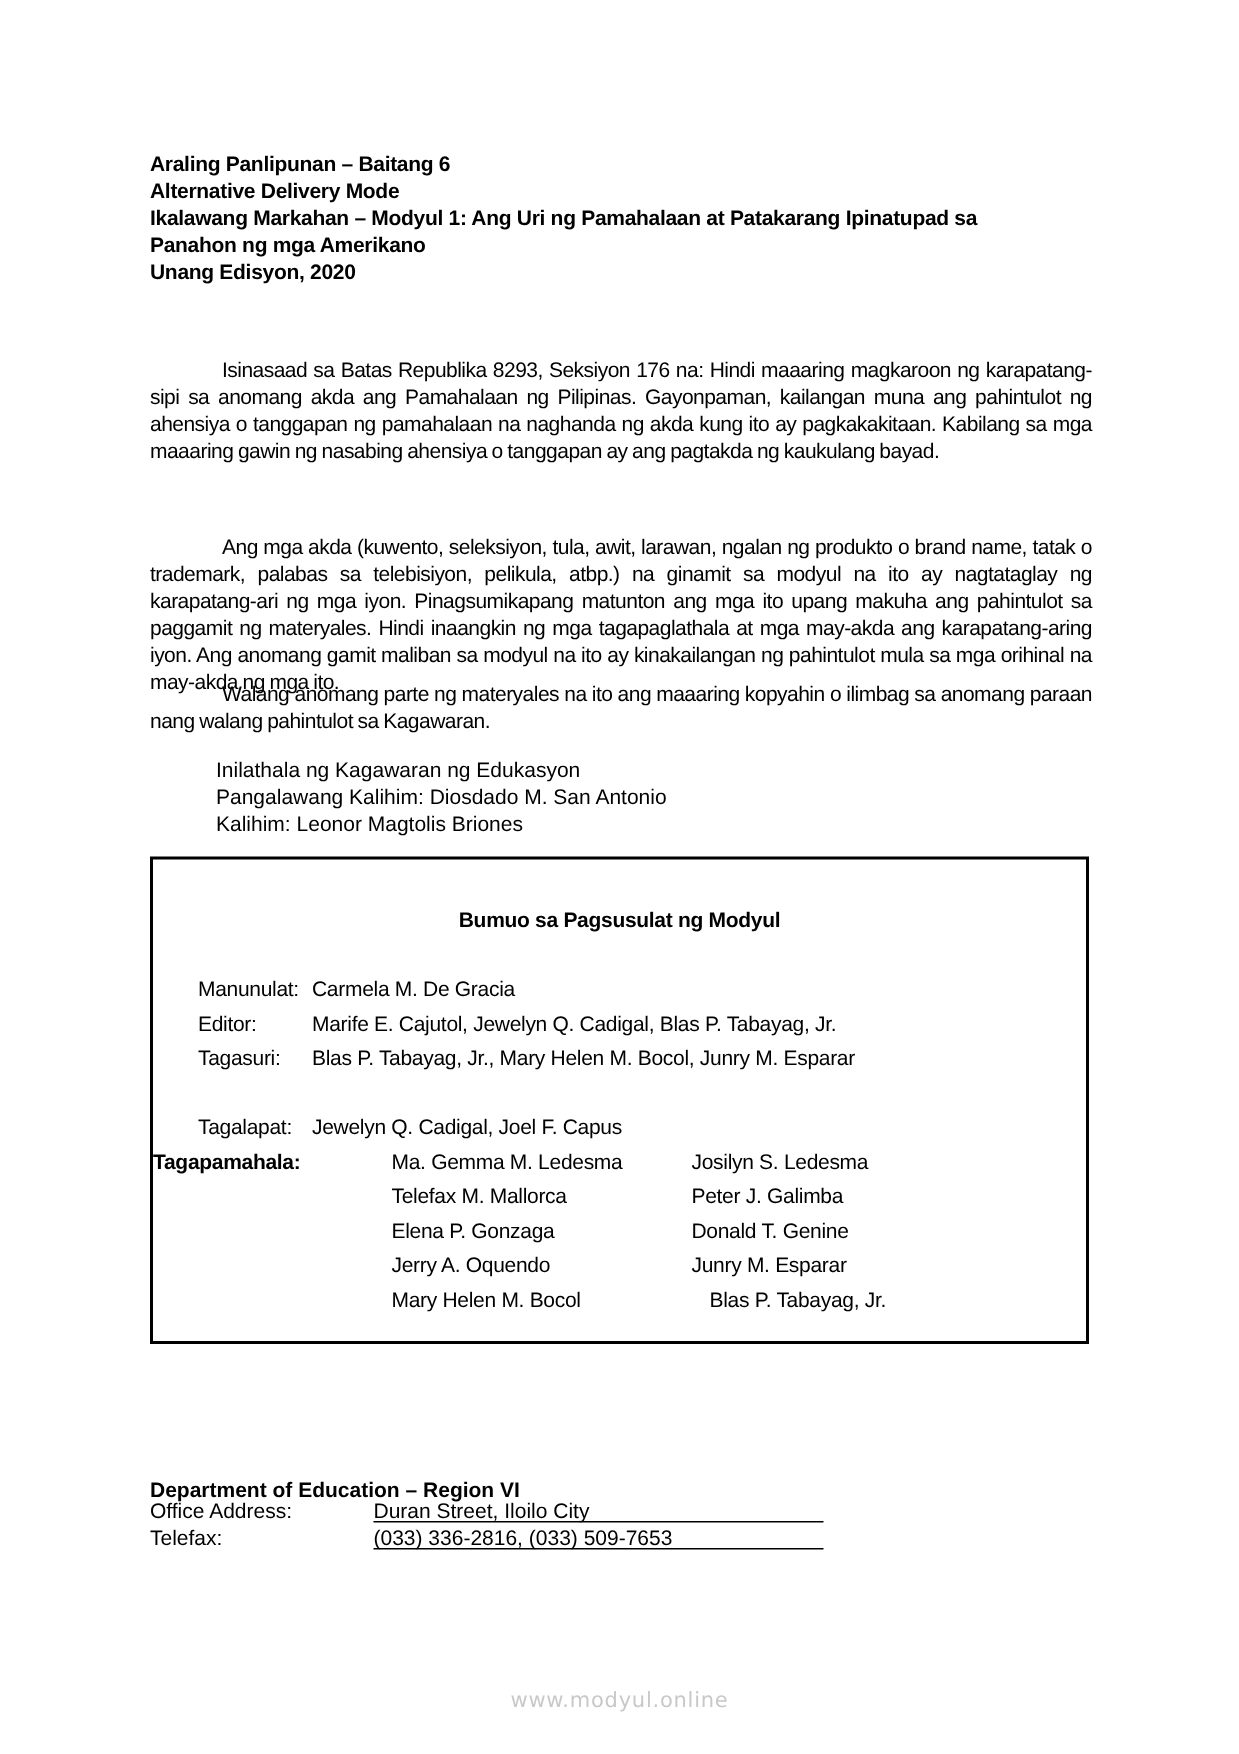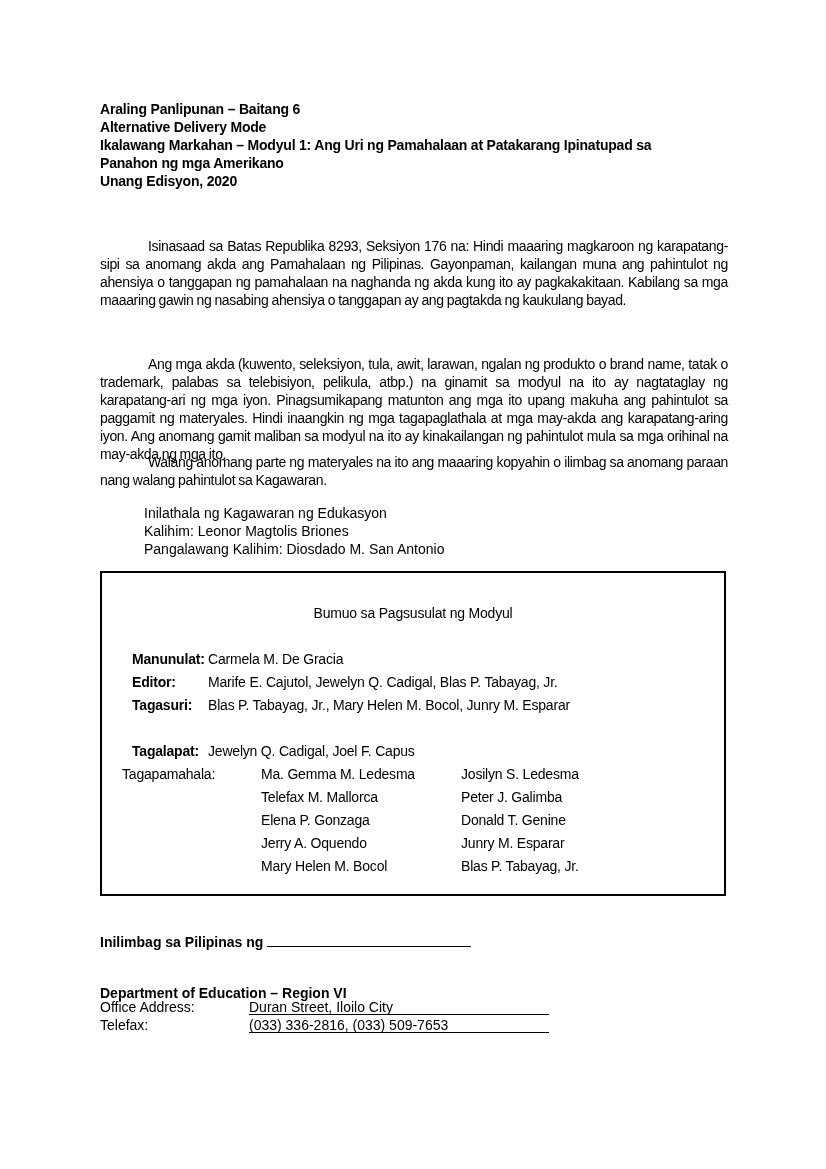--- a/index.html
+++ b/index.html
@@ -4,24 +4,24 @@
   <style>
     html, body { margin: 0; padding: 0; background: #ffffff; }
     body { width: 826px; height: 1169px; position: relative; overflow: hidden; color: #000; }
     .page { position: absolute; left: 0; top: 0; width: 826px; height: 1169px; }
     .title-block { position: absolute; left: 100px; top: 100px; width: 640px; font-family: "Liberation Sans", sans-serif; font-weight: bold; font-size: 14px; line-height: 18px; letter-spacing: -0.2px; }
     .title-block div { white-space: nowrap; }
     .para { position: absolute; left: 100px; width: 628px; font-family: "Liberation Sans", sans-serif; font-size: 14px; line-height: 18px; text-align: justify; letter-spacing: -0.35px; word-spacing: -0.5px; }
     .para .indent { display: inline-block; width: 48px; }
     .pub { position: absolute; left: 100px; top: 504px; font-family: "Liberation Sans", sans-serif; font-size: 14px; line-height: 18px; margin-left: 44px; }
     .box { position: absolute; left: 100px; top: 571px; width: 626px; height: 325px; border: 2px solid #000; box-sizing: border-box; }
-    .box-title { position: absolute; left: 0; right: 0; top: 32px; text-align: center; font-family: "Liberation Sans", sans-serif; font-weight: normal; font-size: 14px; letter-spacing: -0.2px; }
+    .box-title { position: absolute; left: 0; right: 0; top: 32px; text-align: center; font-family: "Liberation Sans", sans-serif; font-weight: bold; font-size: 14px; letter-spacing: -0.2px; }
     .cred { position: absolute; left: 10px; font-family: "Liberation Sans", sans-serif; font-size: 14px; line-height: 18px; letter-spacing: -0.2px; white-space: nowrap; }
-    .cred .lbl { display: inline-block; width: 76px; font-weight: bold; padding-left: 20px; }
-    .mgr-label { position: absolute; left: 20px; top: 193px; font-family: "Liberation Sans", sans-serif; font-weight: normal; font-size: 14px; letter-spacing: -0.2px; }
+    .cred .lbl { display: inline-block; width: 76px; font-weight: normal; padding-left: 20px; }
+    .mgr-label { position: absolute; left: 0; top: 193px; font-family: "Liberation Sans", sans-serif; font-weight: bold; font-size: 14px; letter-spacing: -0.2px; }
     .mgr { position: absolute; font-family: "Liberation Sans", sans-serif; font-size: 14px; letter-spacing: -0.2px; white-space: nowrap; }
     .printed { position: absolute; left: 100px; top: 933px; font-family: "Liberation Sans", sans-serif; font-weight: bold; font-size: 14px; }
     .printed .blank { display: inline-block; width: 204px; border-bottom: 1.5px solid #000; height: 13px; vertical-align: baseline; margin-left: 4px; }
     .deped { position: absolute; left: 100px; top: 969px; font-family: "Liberation Sans", sans-serif; font-weight: bold; font-size: 14px; margin-top: 16px; }
     .contact { position: absolute; left: 100px; font-family: "Liberation Sans", sans-serif; font-size: 14px; line-height: 16px; }
     .contact .clbl { display: inline-block; width: 149px; }
     .contact .cval { display: inline-block; width: 300px; border-bottom: 1.5px solid #000; line-height: 14px; }
     .watermark { position: absolute; left: 0; right: 0; top: 1126px; text-align: center; font-family: "DejaVu Sans", sans-serif; font-size: 14px; color: #c8c8c8; letter-spacing: 0.5px; }
   </style>
 </head>
@@ -44,22 +44,22 @@
   <div class="para" style="top:327px;margin-top:28px;">
     <span class="indent"></span><span>Ang mga akda (kuwento, seleksiyon, tula, awit, larawan, ngalan ng produkto o brand name, tatak o trademark, palabas sa telebisiyon, pelikula, atbp.) na ginamit sa modyul na ito ay nagtataglay ng karapatang-ari ng mga iyon. Pinagsumikapang matunton ang mga ito upang makuha ang pahintulot sa paggamit ng materyales. Hindi inaangkin ng mga tagapaglathala at mga may-akda ang karapatang-aring iyon. Ang anomang gamit maliban sa modyul na ito ay kinakailangan ng pahintulot mula sa mga orihinal na may-akda ng mga ito.</span>
   </div>
 
   <div class="para" style="top:453px;">
     <span class="indent"></span><span>Walang anomang parte ng materyales na ito ang maaaring kopyahin o ilimbag sa anomang paraan nang walang pahintulot sa Kagawaran.</span>
   </div>
 
   <div class="pub">
     <div>Inilathala ng Kagawaran ng Edukasyon</div>
+    <div>Pangalawang Kalihim: Diosdado M. San Antonio</div>
     <div>Kalihim: Leonor Magtolis Briones</div>
-    <div>Pangalawang Kalihim: Diosdado M. San Antonio</div>
   </div>
 
   <div class="box">
     <div class="box-title">Bumuo sa Pagsusulat ng Modyul</div>
 
     <div class="cred" style="top:77px;">
       <span class="lbl">Manunulat:</span><span>Carmela M. De Gracia</span>
     </div>
     <div class="cred" style="top:100px;">
       <span class="lbl">Editor:</span><span>Marife E. Cajutol, Jewelyn Q. Cadigal, Blas P. Tabayag, Jr.</span>
@@ -76,29 +76,27 @@
     <div class="mgr" style="left:159px; top:193px;">Ma. Gemma M. Ledesma</div>
     <div class="mgr" style="left:159px; top:216px;">Telefax M. Mallorca</div>
     <div class="mgr" style="left:159px; top:239px;">Elena P. Gonzaga</div>
     <div class="mgr" style="left:159px; top:262px;">Jerry A. Oquendo</div>
     <div class="mgr" style="left:159px; top:285px;">Mary Helen M. Bocol</div>
 
     <div class="mgr" style="left:359px; top:193px;">Josilyn S. Ledesma</div>
     <div class="mgr" style="left:359px; top:216px;">Peter J. Galimba</div>
     <div class="mgr" style="left:359px; top:239px;">Donald T. Genine</div>
     <div class="mgr" style="left:359px; top:262px;">Junry M. Esparar</div>
-    <div class="mgr" style="left:359px; top:285px;">Blas P. Tabayag, Jr.</div>
+    <div class="mgr" style="left:371px; top:285px;">Blas P. Tabayag, Jr.</div>
   </div>
 
-  <div class="printed">
-    <span>Inilimbag sa Pilipinas ng</span><span class="blank"></span>
-  </div>
 
   <div class="deped">Department of Education – Region VI</div>
 
   <div class="contact" style="top:999px;">
     <span class="clbl">Office Address:</span><span class="cval">Duran Street, Iloilo City</span>
   </div>
   <div class="contact" style="top:1017px;">
     <span class="clbl">Telefax:</span><span class="cval">(033) 336-2816, (033) 509-7653</span>
   </div>
 
+  <div class="watermark">www.modyul.online</div>
 </div>
 
 </body></html>

